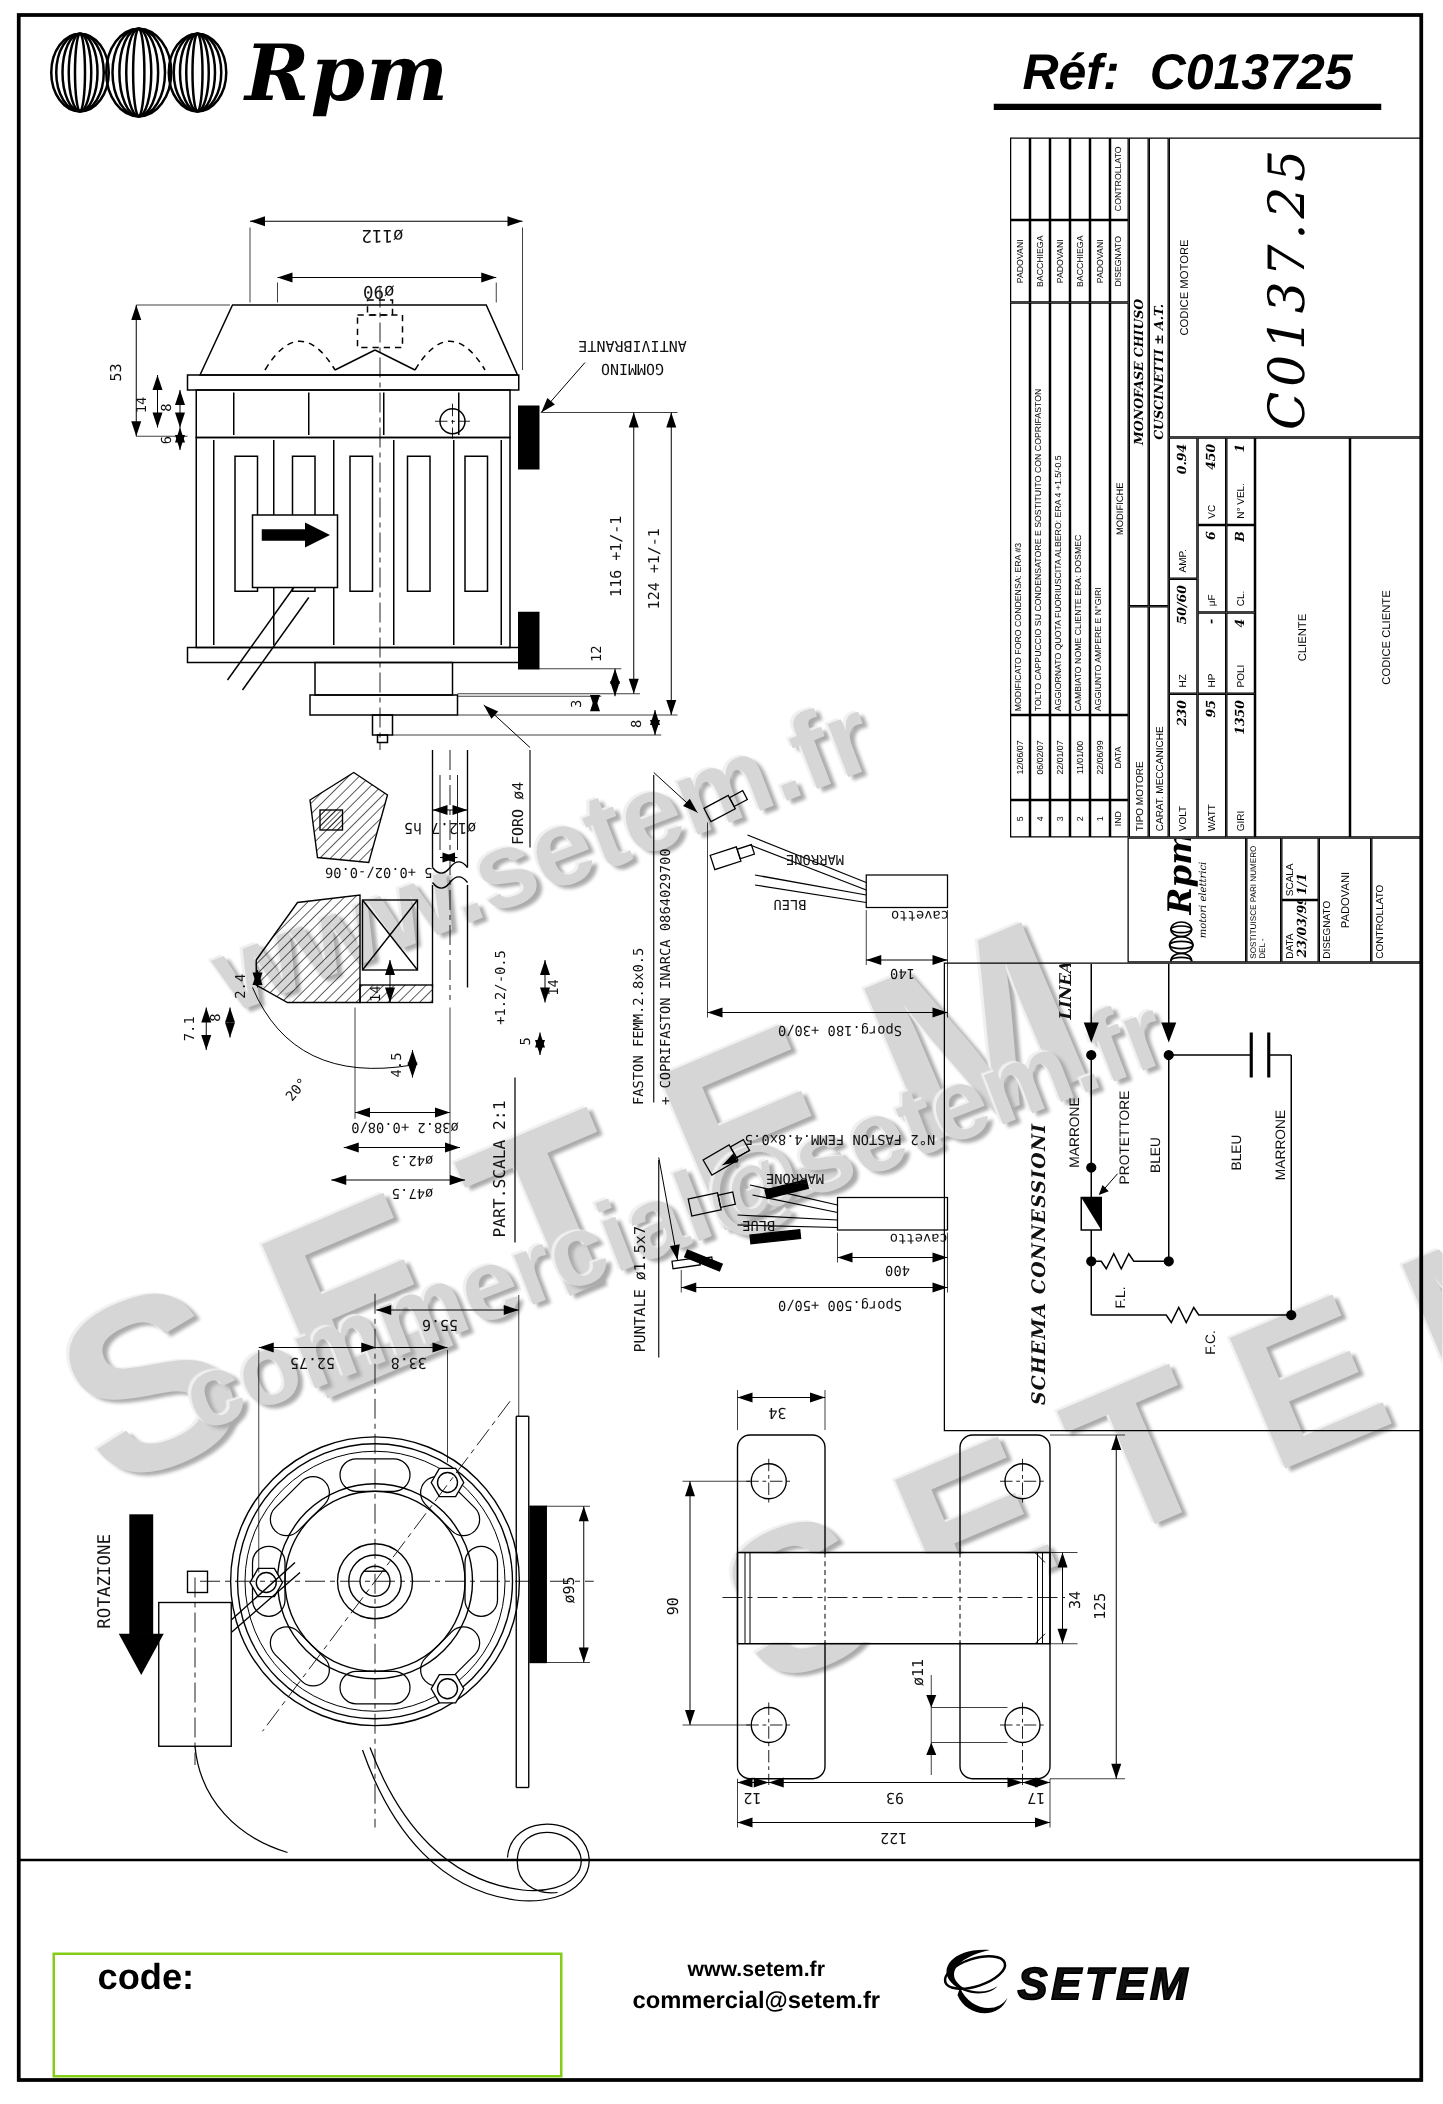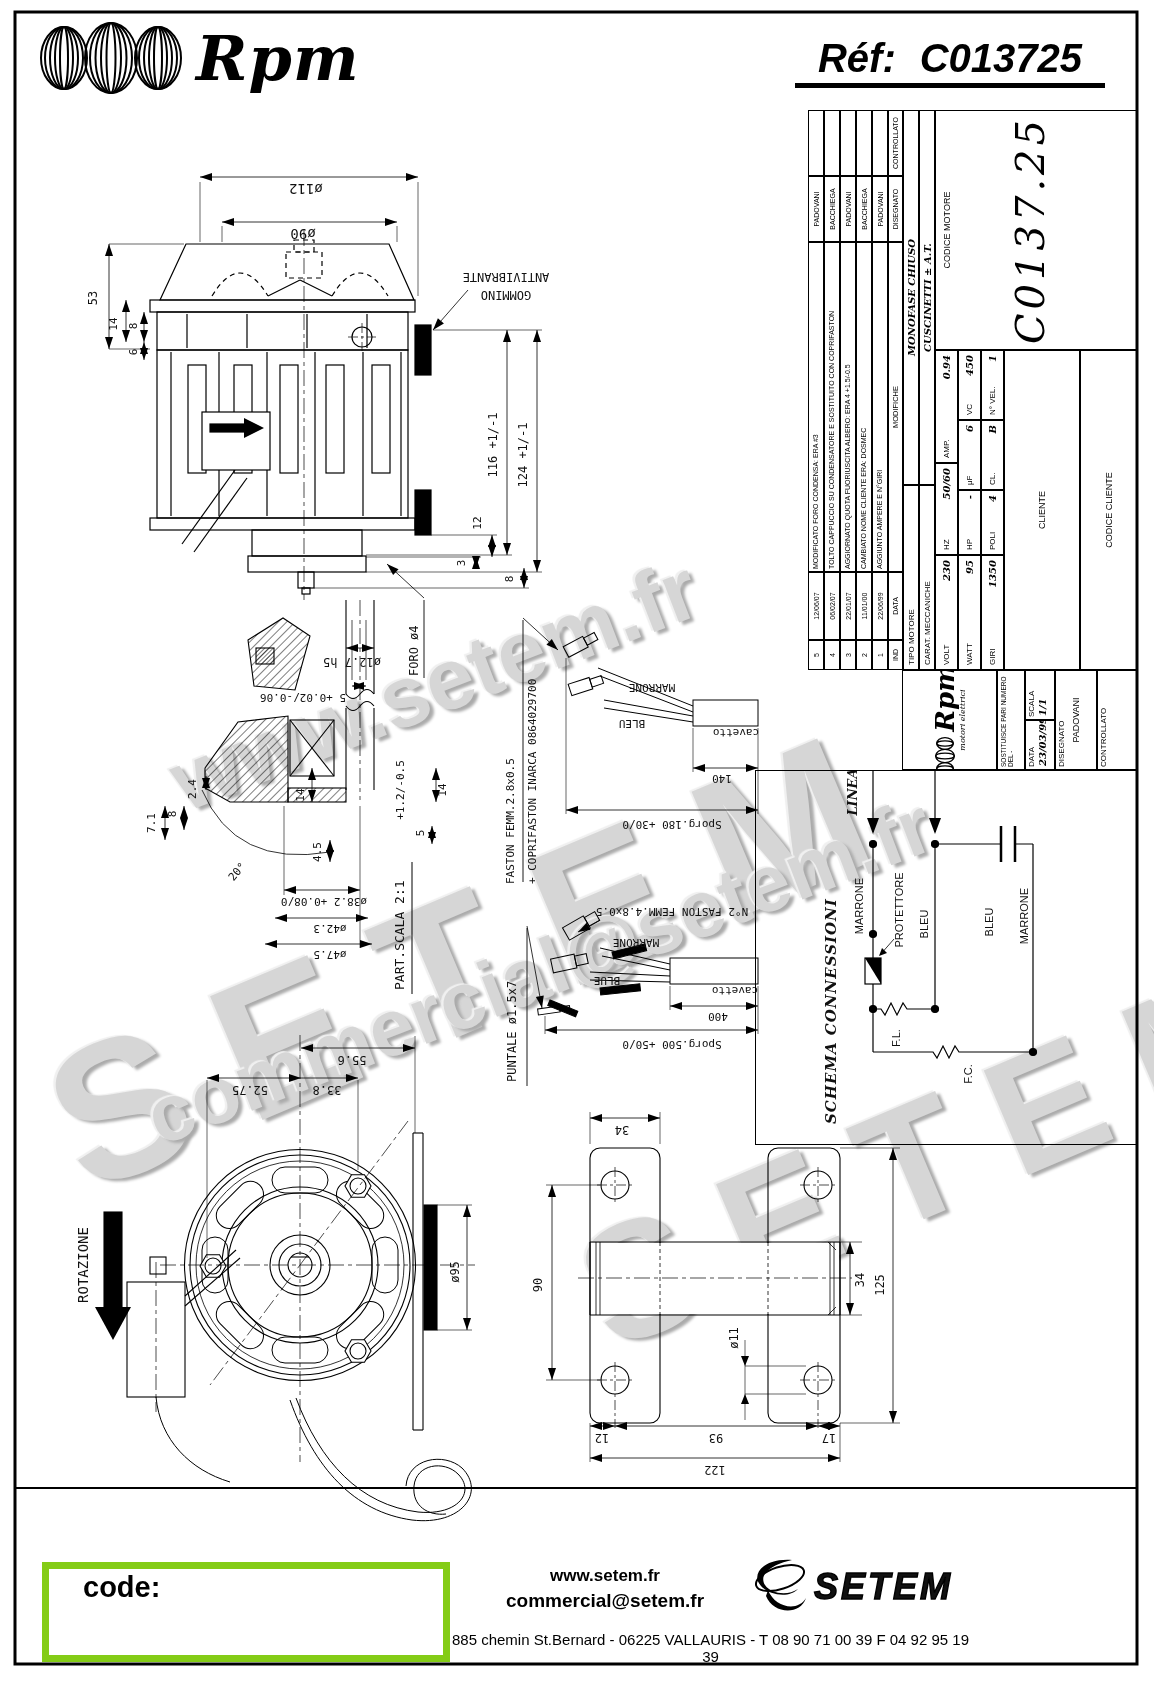--- a/index.html
+++ b/index.html
@@ -32,21 +32,21 @@
      font:8px "Liberation Sans",sans-serif;}
   .lab{font-size:8px;padding:1px 2px;display:block;}
   .iv{font:italic bold 10px "DejaVu Serif",serif;}
   .flexc{display:flex;align-items:center;justify-content:space-between;padding:0 4px;}
   .cen{display:flex;align-items:center;justify-content:center;}
   .minirpm{font:bold italic 26px "DejaVu Serif",serif;line-height:1;}
   .minisub{font:italic 8px "DejaVu Serif",serif;text-align:right;display:block;}
   .cmval{font:italic 40px "DejaVu Serif",serif;letter-spacing:4px;}
   
   .codebox{position:absolute;left:42px;top:1562px;width:408px;height:100px;z-index:3;
-           border:7px solid #84cc16;box-sizing:border-box;background:#fff;}
+           border:2px solid #84cc16;box-sizing:border-box;background:#fff;}
   .codebox .cl{position:absolute;left:34px;top:2px;font:bold 29px "Liberation Sans",sans-serif;}
   .codebox .cv{position:absolute;left:0;right:0;top:30px;text-align:center;
                font:bold 57px "Liberation Sans",sans-serif;letter-spacing:1px;}
   .fweb{position:absolute;left:455px;top:1566px;width:300px;text-align:center;z-index:3;
         font:bold 17px "Liberation Sans",sans-serif;}
   .femail{position:absolute;left:455px;top:1590px;width:300px;text-align:center;z-index:3;
         font:bold 19px "Liberation Sans",sans-serif;}
   .faddr{position:absolute;left:448px;top:1631px;width:525px;text-align:center;z-index:3;
         font:15px "Liberation Sans",sans-serif;}
   .flogo{position:absolute;left:748px;top:1554px;z-index:3;}
@@ -698,15 +698,14 @@
   <div class="flogo">
     <svg width="220" height="64" viewBox="0 0 220 64">
       <g>
         <path d="M44,6 C16,4 2,20 13,32 C22,42 42,44 50,35 C40,42 23,40 17,31 C10,20 25,10 44,6 Z" fill="#000"></path>
         <path d="M20,36 C27,54 50,58 58,44 C52,62 25,60 18,42 Z" fill="#000"></path>
         <ellipse cx="32" cy="24" rx="25" ry="11" transform="rotate(-18 32 24)" fill="none" stroke="#000" stroke-width="2"></ellipse>
       </g>
       <text x="66" y="45" font-family="'Liberation Sans',sans-serif" font-style="italic" font-weight="bold" font-size="36" letter-spacing="3" fill="#fff" stroke="#000" stroke-width="1.4">SETEM</text>
     </svg>
   </div>
-  <div class="faddr">885 chemin St.Bernard  -  06225 VALLAURIS  -  T 08 90 71 00 39   F 04 92 95 19 39</div>
 
 </div>
 
 </body></html>

